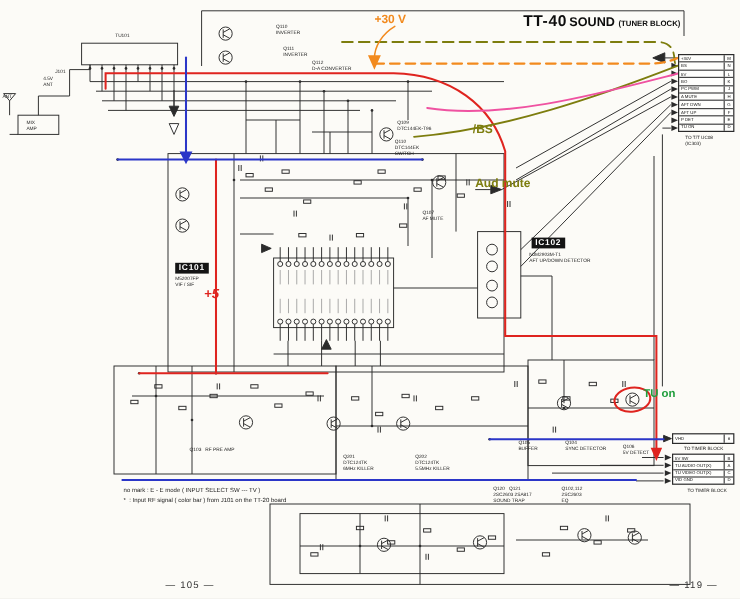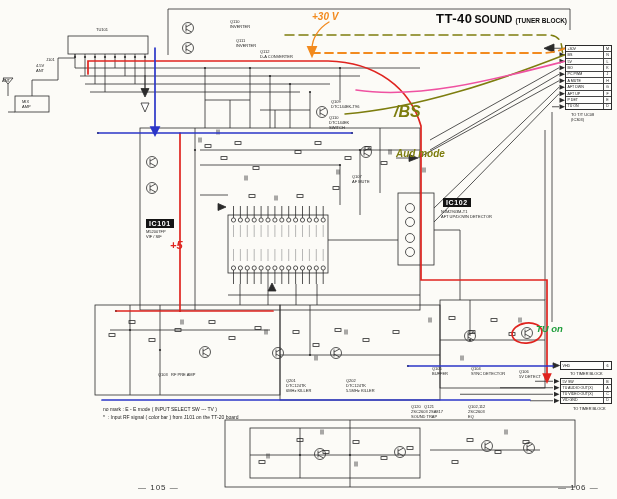--- a/index.html
+++ b/index.html
@@ -1,20 +1,20 @@
 <!DOCTYPE html>
 <html><head>
 <meta charset="utf-8">
 <style>
   html,body{margin:0;padding:0;background:#e8e6e1;}
   #page{position:relative;width:617px;height:499px;background:#fcfbf7;overflow:hidden;
         font-family:"Liberation Sans",sans-serif;}
   #art{position:absolute;left:0;top:0;}
   .ml{position:absolute;font-size:4px;line-height:1.25;color:#1b1b1b;white-space:pre;}
-  .ann{position:absolute;font-weight:bold;white-space:nowrap;font-style:italic;}
+  .ann{position:absolute;font-weight:bold;white-space:nowrap;}
   .icref{position:absolute;background:#141414;color:#fff;font-weight:bold;font-size:7px;
          padding:0 3px;line-height:1.35;letter-spacing:.6px;}
   .icsub{position:absolute;font-size:4px;line-height:1.25;color:#1b1b1b;white-space:pre;}
   .conn{position:absolute;border:1px solid #2b2b2b;background:rgba(255,255,255,.65);
         display:flex;flex-direction:column;box-sizing:border-box;}
   .crow{flex:1;display:flex;align-items:center;border-top:1px solid #444;min-height:0;}
   .crow:first-child{border-top:none;}
   .clabel{flex:1;font-size:3.6px;padding-left:1.5px;color:#111;white-space:nowrap;overflow:hidden;}
   .cpin{width:7px;align-self:stretch;display:flex;align-items:center;justify-content:center;
         border-left:1px solid #444;font-size:3.6px;color:#111;}
@@ -363,22 +363,22 @@
       <path fill="none" stroke-width="1.3" d="M329,22 C319,28 312,38 312,49"></path>
       <polygon points="308,47 316,47 312,56"></polygon>
     </g>
   </svg>
 
   <div class="title">
     <span class="t1">TT-40</span><span class="t2">SOUND</span><span class="t3">(TUNER  BLOCK)</span>
   </div>
 
   <div class="ann" style="left: 312px; top: 11px; font-size: 10px; color: rgb(242, 138, 30);">+30 V</div>
-  <div class="ann" style="left: 394px; top: 103px; font-size: 16px; color: rgb(125, 125, 14);">/BS</div>
-  <div class="ann" style="left: 396px; top: 148px; font-size: 10px; color: rgb(125, 125, 14);">Aud mode</div>
+  <div class="ann" style="left: 394px; top: 103px; font-size: 10px; color: rgb(125, 125, 14);">/BS</div>
+  <div class="ann" style="left: 396px; top: 148px; font-size: 10px; color: rgb(125, 125, 14);">Aud mute</div>
   <div class="ann" style="left: 536px; top: 323px; font-size: 9.5px; color: rgb(31, 158, 60);">TU on</div>
   <div class="ann" style="left: 170px; top: 239px; font-size: 11px; font-style: italic; color: rgb(223, 36, 31);">+5</div>
 
   <div class="icref" style="left:146px;top:219px;">IC101</div>
   <div class="icsub" style="left:146px;top:229px;">M52007FP
 VIF / SIF</div>
   <div class="icref" style="left:443px;top:198px;">IC102</div>
   <div class="icsub" style="left:441px;top:209px;">NJM2903M-T1
 AFT UP/DOWN DETECTOR</div>
 
@@ -500,14 +500,14 @@
           <span class="cpin">D</span>
         </div>
       </div>
     </div>
   <div class="cap" style="left:573px;top:406px;">TO TIMER BLOCK</div>
 
   <div class="note" style="left:103px;top:406px;">no mark : E - E mode ( INPUT SELECT SW --- TV )</div>
   <div class="note" style="left:103px;top:414px;">*  : Input RF signal ( color bar ) from J101 on the TT-20 board</div>
 
   <div class="pageno" style="left:138px;top:483px;">— 105 —</div>
-  <div class="pageno" style="left:558px;top:483px;">— 106 —</div>
+  <div class="pageno" style="left:558px;top:483px;">— 119 —</div>
 </div>
 
 </body></html>

